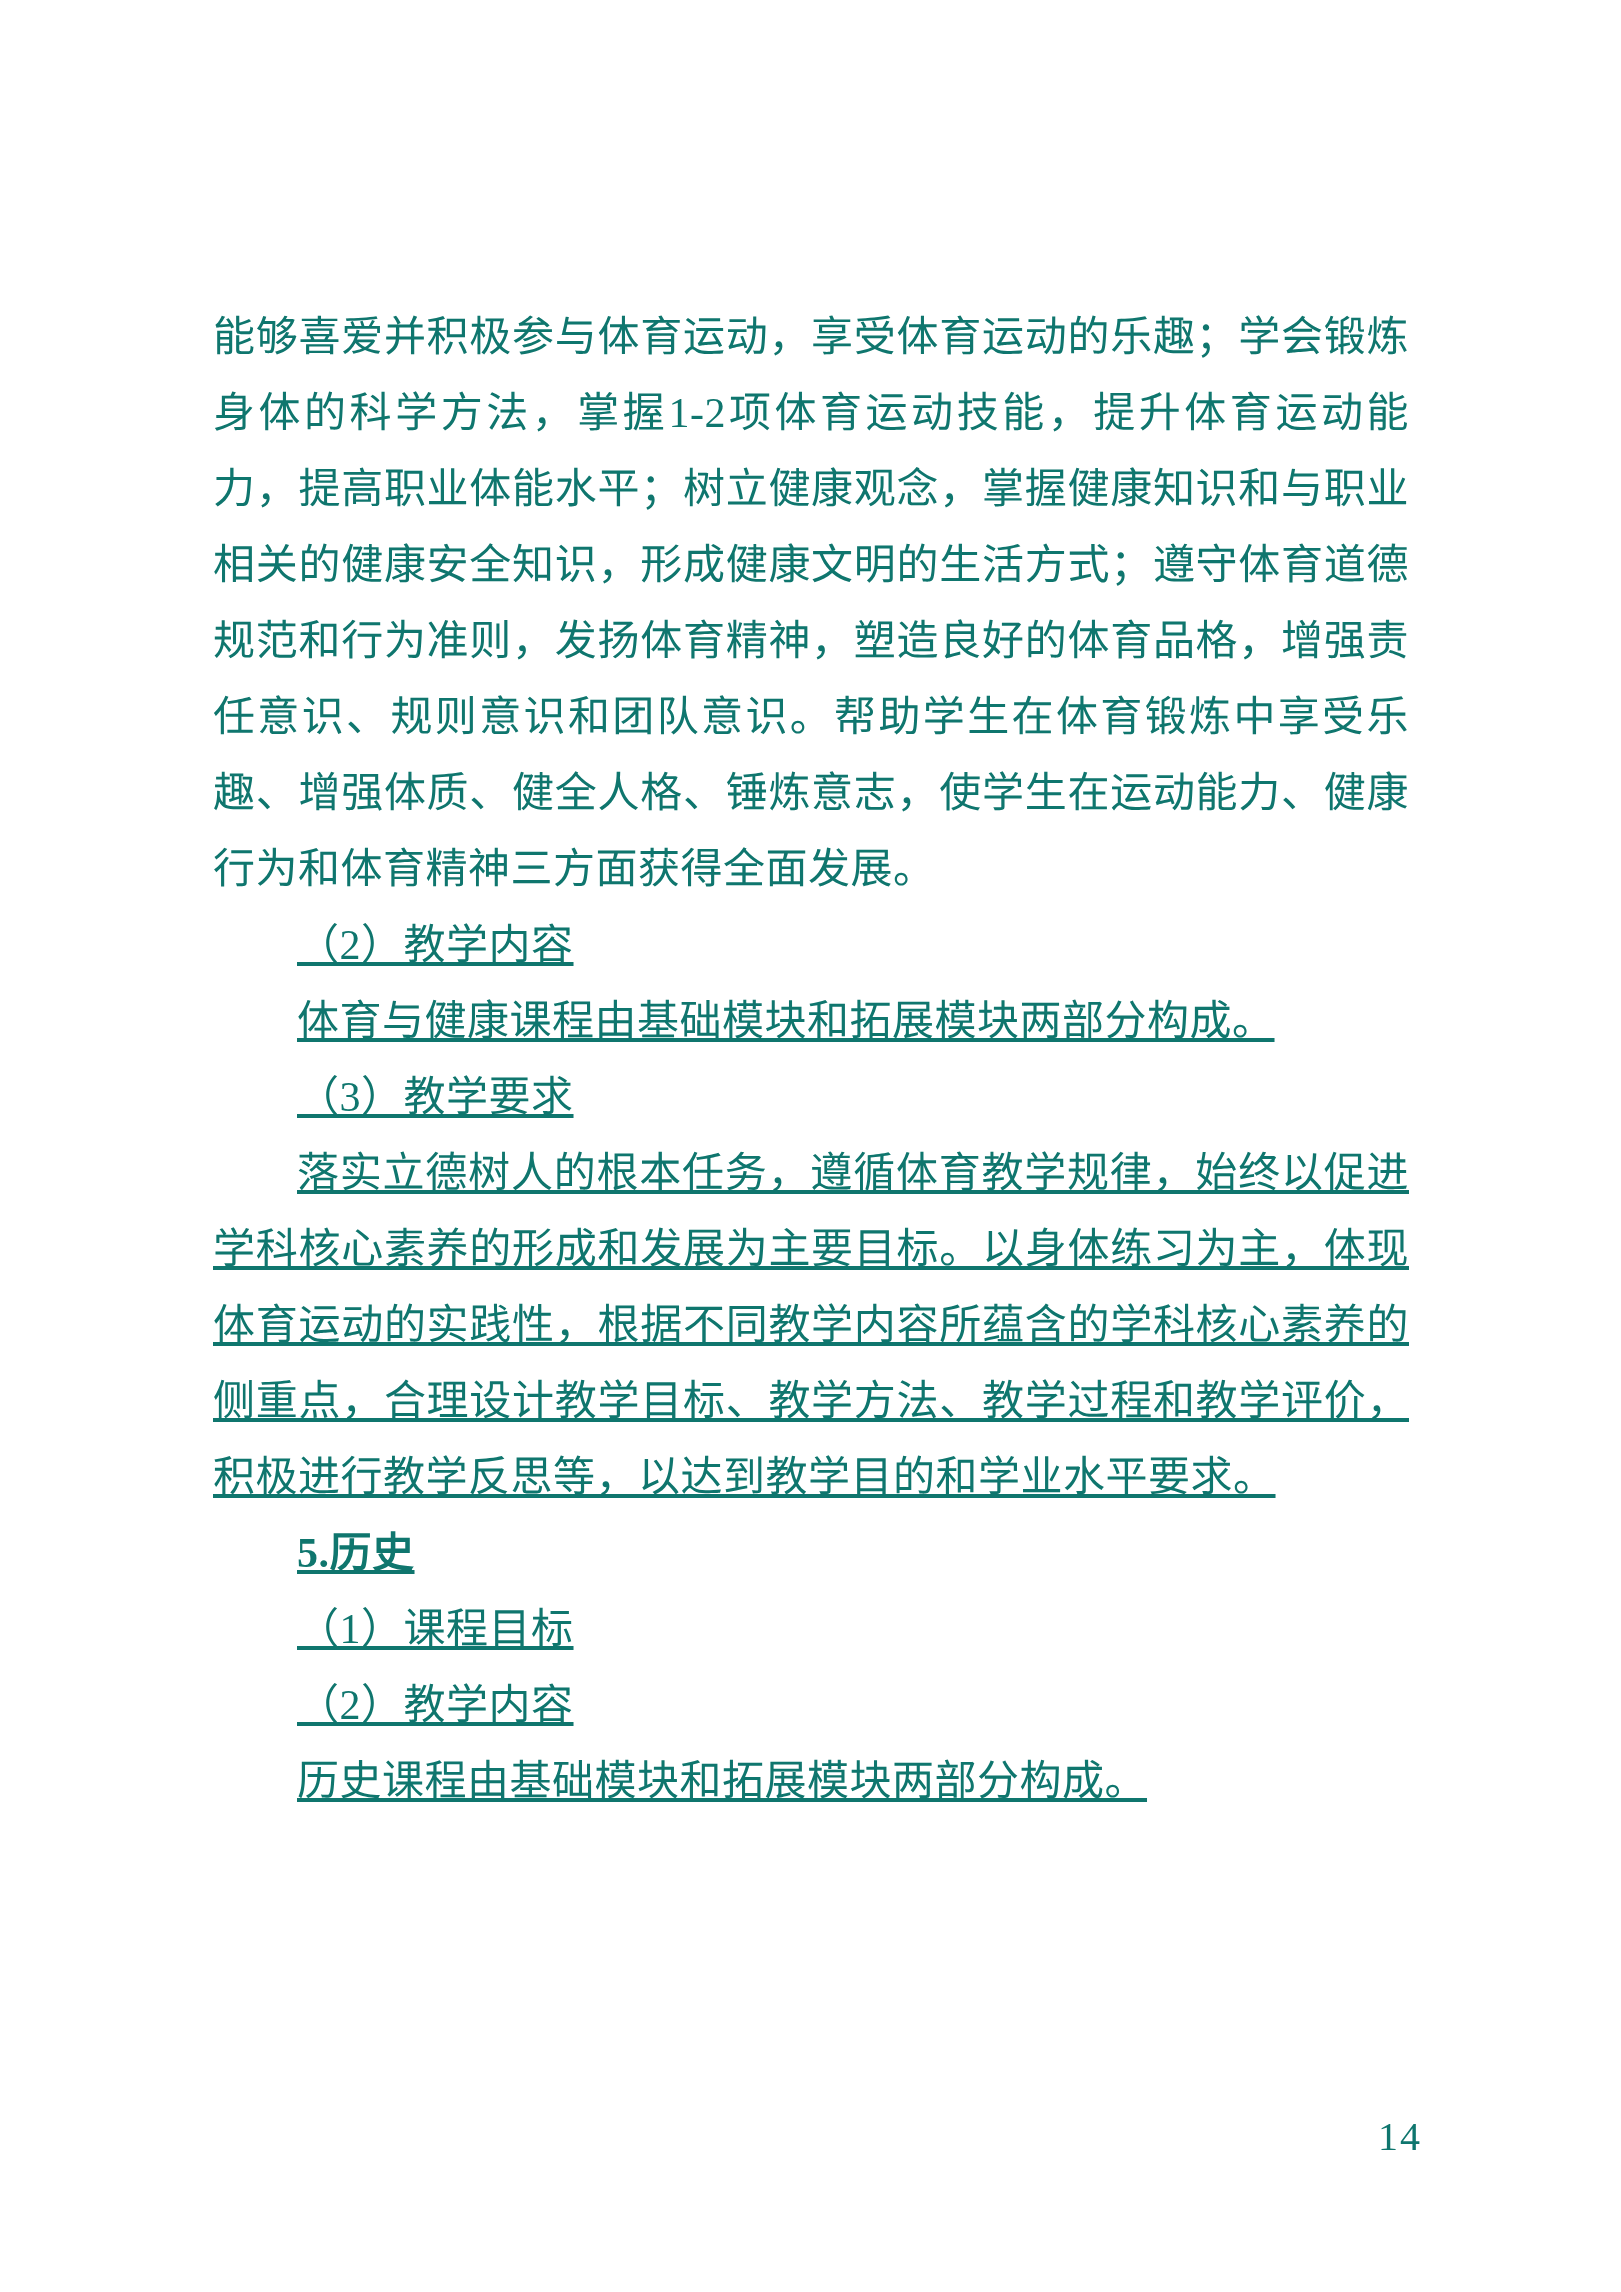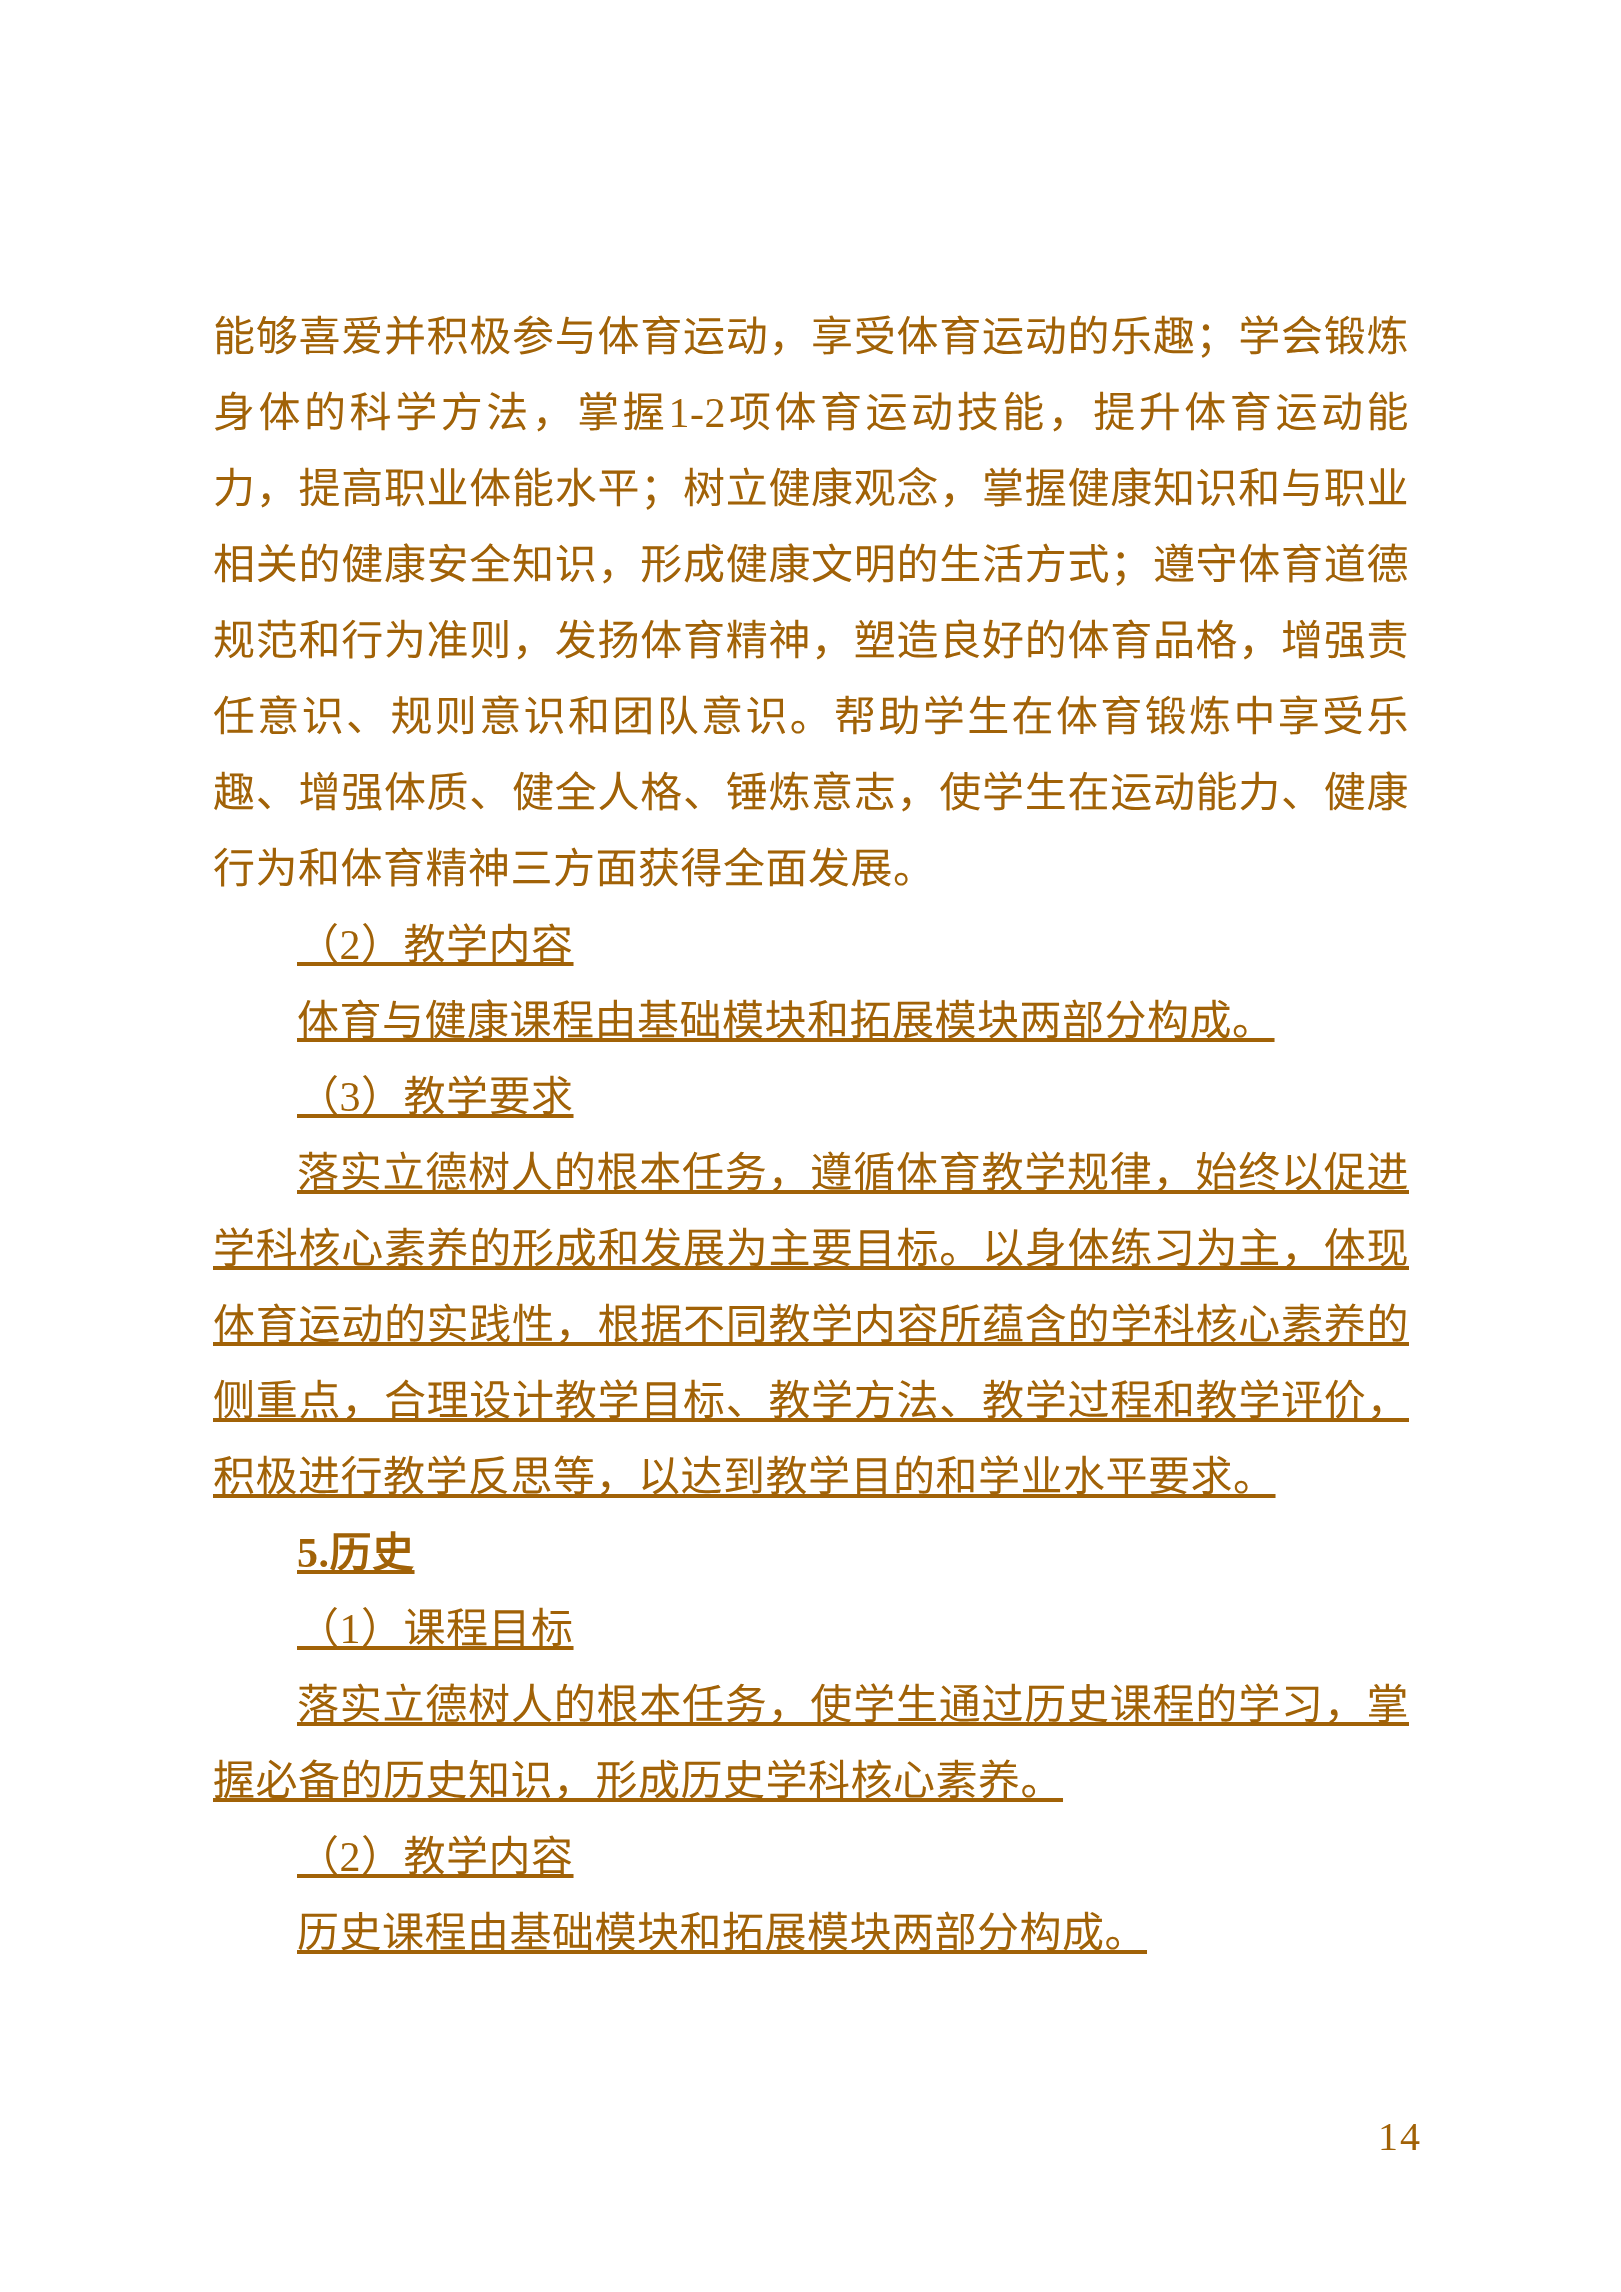--- a/index.html
+++ b/index.html
@@ -7,21 +7,21 @@
     padding: 0;
     background: #ffffff;
   }
   .page {
     position: relative;
     width: 1621px;
     height: 2293px;
     background: #ffffff;
     overflow: hidden;
     font-family: "Liberation Serif", "DejaVu Serif", serif;
-    color: #a16207;
+    color: #0f766e;
   }
   .content {
     position: absolute;
     left: 213px;
     top: 299px;
     width: 1196px;
     font-size: 42px;
     line-height: 76px;
     text-align: justify;
     letter-spacing: 0.5px;
@@ -53,20 +53,19 @@
 
 <div class="page">
   <div class="content">
     <p>能够喜爱并积极参与体育运动，享受体育运动的乐趣；学会锻炼身体的科学方法，掌握1-2项体育运动技能，提升体育运动能力，提高职业体能水平；树立健康观念，掌握健康知识和与职业相关的健康安全知识，形成健康文明的生活方式；遵守体育道德规范和行为准则，发扬体育精神，塑造良好的体育品格，增强责任意识、规则意识和团队意识。帮助学生在体育锻炼中享受乐趣、增强体质、健全人格、锤炼意志，使学生在运动能力、健康行为和体育精神三方面获得全面发展。</p>
     <p class="indent">（2）教学内容</p>
     <p class="indent">体育与健康课程由基础模块和拓展模块两部分构成。</p>
     <p class="indent">（3）教学要求</p>
     <p class="indent">落实立德树人的根本任务，遵循体育教学规律，始终以促进学科核心素养的形成和发展为主要目标。以身体练习为主，体现体育运动的实践性，根据不同教学内容所蕴含的学科核心素养的侧重点，合理设计教学目标、教学方法、教学过程和教学评价，积极进行教学反思等，以达到教学目的和学业水平要求。</p>
     <p class="indent heading">5.历史</p>
     <p class="indent">（1）课程目标</p>
-    <p class="indent">落实立德树人的根本任务，使学生通过历史课程的学习，掌握必备的历史知识，形成历史学科核心素养。</p>
     <p class="indent">（2）教学内容</p>
     <p class="indent">历史课程由基础模块和拓展模块两部分构成。</p>
   </div>
 
   <div class="page-number">14</div>
 </div>
 
 
 </body></html>

